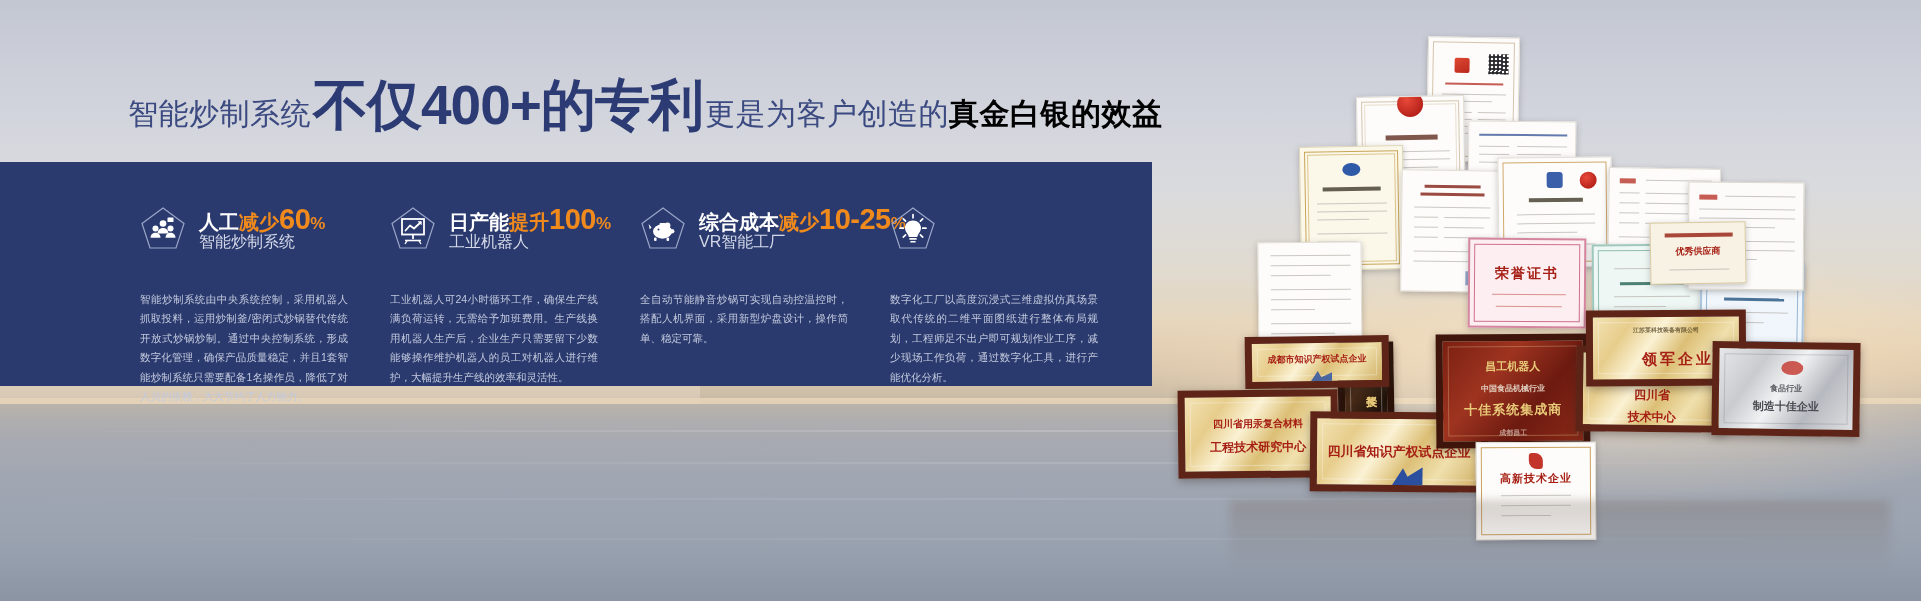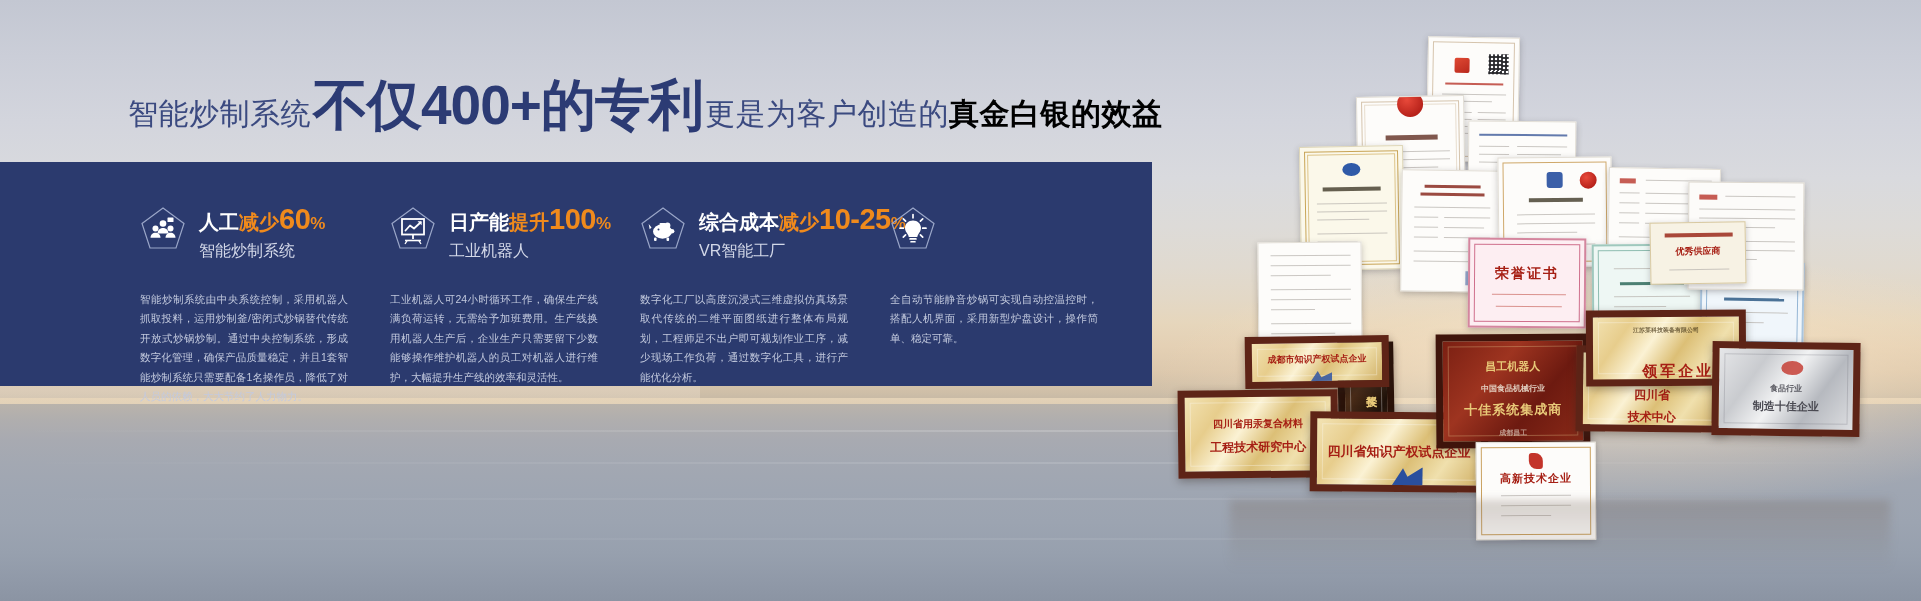--- a/index.html
+++ b/index.html
@@ -72,21 +72,21 @@
   .feat-row { position:absolute; left:0; top:42px; width:1000px; display:flex; }
   .feat-head { width:250px; display:flex; align-items:flex-start; }
 
   .pent {
     width:46px; height:46px; flex:0 0 46px; margin-right:13px; margin-top:2px;
     position:relative;
   }
   .pent svg { display:block; width:46px; height:46px; }
 
   .feat-text { padding-top:1px; }
-  .feat-title { white-space:nowrap; line-height:1; margin-bottom:9px; }
+  .feat-title { white-space:nowrap; line-height:1; }
   .ft-w { font-size:20px; font-weight:700; color:#ffffff; }
   .ft-o { font-size:20px; font-weight:700; color:#f08a1c; }
   .ft-num { font-size:29px; font-weight:700; color:#f08a1c; letter-spacing:-.5px; }
   .ft-pct { font-size:17px; font-weight:700; color:#f08a1c; }
   .feat-sub { font-size:16px; color:#d3d8e8; font-weight:400; line-height:1; white-space:nowrap; }
 
   .para-row { position:absolute; left:0; top:128px; width:1000px; display:flex; }
   .para {
     width:250px; padding-right:42px;
     font-size:10.5px; line-height:1.85; color:#c3cade;
@@ -255,22 +255,22 @@
               <line x1="32.7" y1="31.2" x2="30.4" y2="28.9"></line>
             </g>
           </svg>
         </div>
       </div>
     </div>
 
     <div class="para-row">
       <div class="para">智能炒制系统由中央系统控制，采用机器人抓取投料，运用炒制釜/密闭式炒锅替代传统开放式炒锅炒制。通过中央控制系统，形成数字化管理，确保产品质量稳定，并且1套智能炒制系统只需要配备1名操作员，降低了对人员的依赖，大大节约了人力物力。</div>
       <div class="para">工业机器人可24小时循环工作，确保生产线满负荷运转，无需给予加班费用。生产线换用机器人生产后，企业生产只需要留下少数能够操作维护机器人的员工对机器人进行维护，大幅提升生产线的效率和灵活性。</div>
+      <div class="para">全自动节能静音炒锅可实现自动控温控时，搭配人机界面，采用新型炉盘设计，操作简单、稳定可靠。</div>
       <div class="para">数字化工厂以高度沉浸式三维虚拟仿真场景取代传统的二维平面图纸进行整体布局规划，工程师足不出户即可规划作业工序，减少现场工作负荷，通过数字化工具，进行产能优化分析。</div>
-      <div class="para">全自动节能静音炒锅可实现自动控温控时，搭配人机界面，采用新型炉盘设计，操作简单、稳定可靠。</div>
     </div>
   </div>
 </div>
 
 <div id="certs">
 
   <div class="cert paper" style="left:247px;top:-5px;width:92px;height:125px;transform:rotate(1deg);">
     <div class="cbd"></div>
     <div class="seal sq" style="left:26px;top:20px;width:15px;height:15px;"></div>
     <div class="qr" style="right:10px;top:16px;width:20px;height:20px;"></div>
@@ -434,21 +434,21 @@
 
   <div class="plaque gold" style="left:396px;top:304px;width:152px;height:86px;transform:rotate(0.6deg);">
     <div class="pinner"></div>
     <div class="ptxt red" style="top:36px;font-size:12px;">四川省</div>
     <div class="ptxt red" style="top:58px;font-size:12px;">技术中心</div>
   </div>
 
   <div class="plaque gold" style="left:406px;top:268px;width:160px;height:76px;transform:rotate(-0.3deg);">
     <div class="pinner"></div>
     <div class="ptxt dark" style="top:10px;font-size:6px;opacity:.75">江苏某科技装备有限公司</div>
-    <div class="ptxt red" style="top:46px;font-size:15px;letter-spacing:3px;padding-left:24px;">领军企业</div>
+    <div class="ptxt red" style="top:34px;font-size:15px;letter-spacing:3px;padding-left:24px;">领军企业</div>
   </div>
 
   <div class="plaque silver" style="left:532px;top:300px;width:148px;height:94px;transform:rotate(0.8deg);">
     <div class="pinner" style="border-color:rgba(120,120,130,.3)"></div>
     <div class="logo-red" style="left:62px;top:12px;width:22px;height:14px;border-radius:50%;opacity:.8"></div>
     <div class="ptxt dark" style="top:36px;font-size:8px;color:#5a5a62">食品行业</div>
     <div class="ptxt dark" style="top:52px;font-size:11px;color:#4a4a52">制造十佳企业</div>
   </div>
 
   <div class="cert paper" style="left:296px;top:400px;width:120px;height:98px;transform:rotate(-0.3deg);">

